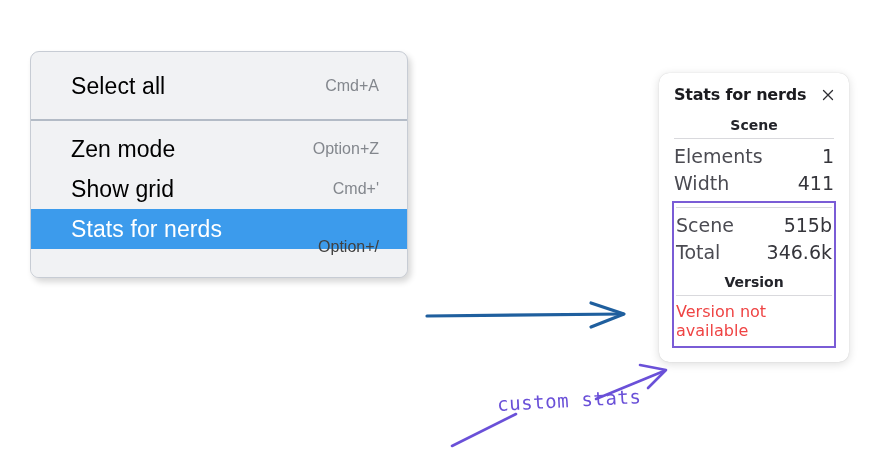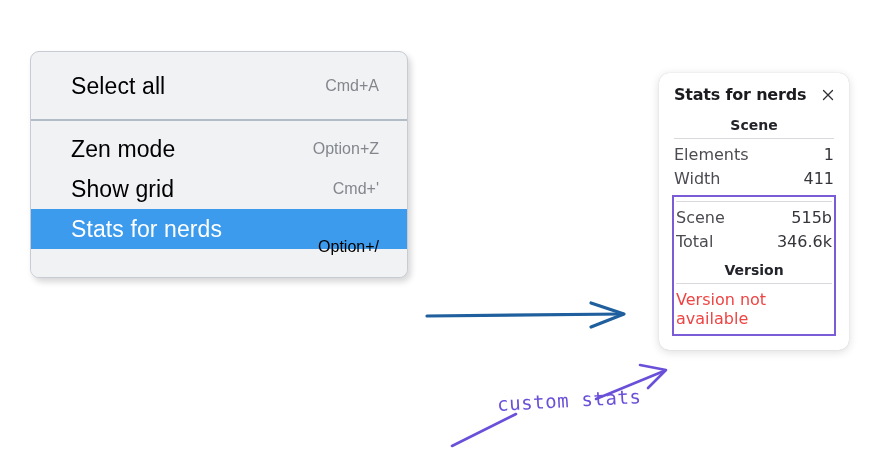--- a/index.html
+++ b/index.html
@@ -66,21 +66,21 @@
     color: #83878d;
     white-space: nowrap;
   }
   .menu-item.selected {
     background: #3c9bec;
   }
   .menu-item.selected .label {
     color: #ffffff;
   }
   .menu-item.selected .shortcut {
-    color: #000000;
+    color: #404040;
     margin-top: 36px;
   }
   .menu-footer {
     height: 20px;
     background: #f1f2f4;
   }
 
   
   #stats-panel {
     position: absolute;
@@ -127,21 +127,21 @@
   }
   .section-rule {
     height: 1px;
     background: #d9d9dd;
     margin-bottom: 3px;
   }
   .stat-row {
     display: flex;
     justify-content: space-between;
     align-items: baseline;
-    font-size: 16px;
+    font-size: 19px;
     color: #4b4b52;
     padding: 2.5px 0;
     gap: 8px;
   }
   .stat-row .k { white-space: nowrap; }
   .stat-row .v { white-space: nowrap; color: #35353b; }
 
   .highlight-box {
     border: 2px solid #7a5cd6;
     margin: 5px 13px 0 13px;

